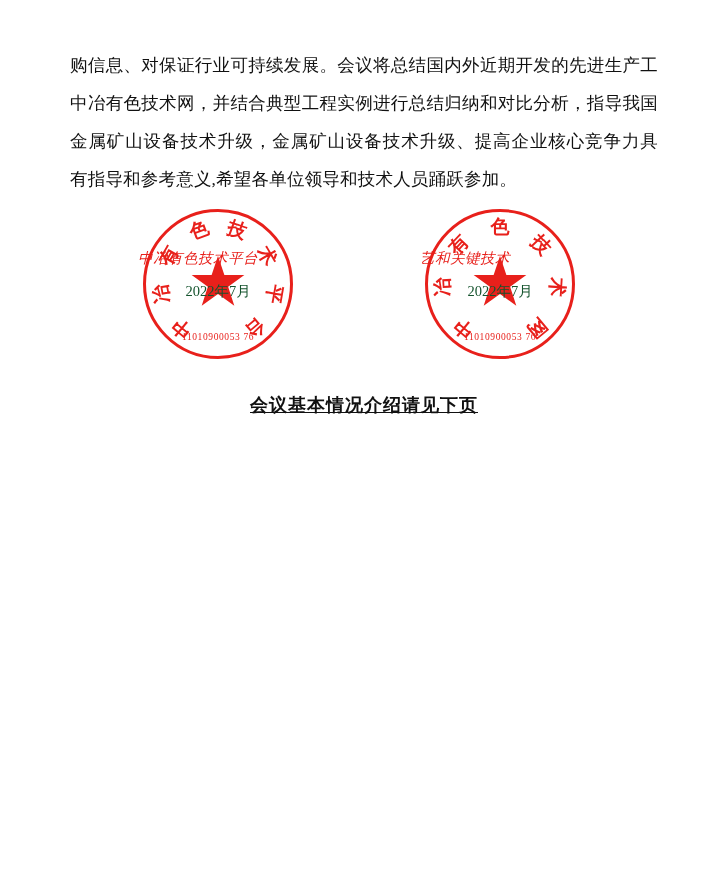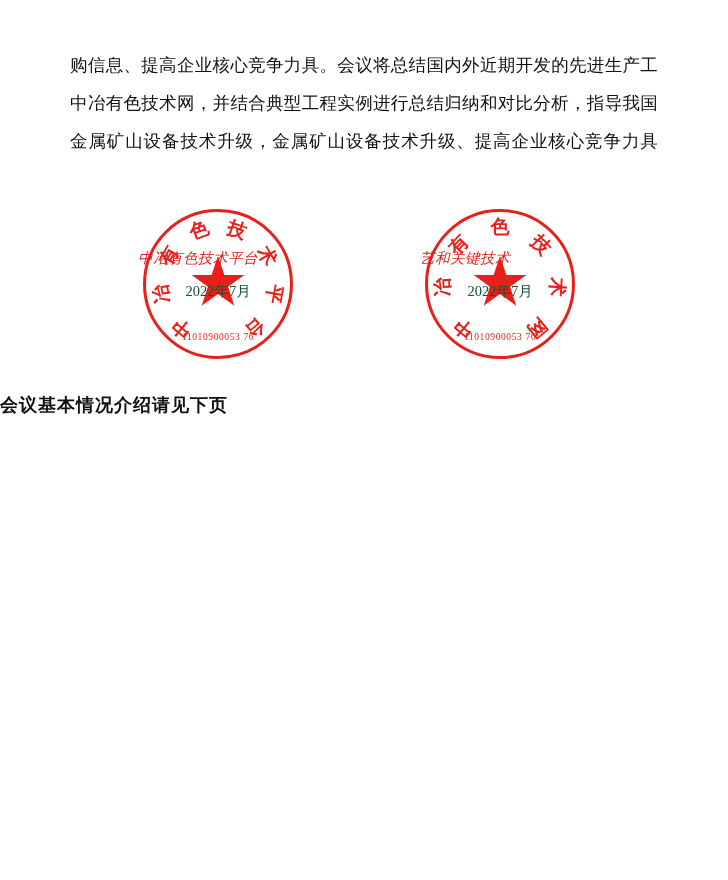--- a/index.html
+++ b/index.html
@@ -123,36 +123,38 @@
     color: #14532d;
   }
   .date-left  { left: 138px; top: 282px; }
   .date-right { left: 420px; top: 282px; }
 
   .closing-line {
     position: absolute;
     left: 0;
     right: 0;
     top: 393px;
-    text-align: left;
+    text-align: center;
     font-size: 18px;
     font-weight: bold;
     color: #111111;
     letter-spacing: 1px;
+    text-decoration: underline;
   }
 </style>
 </head>
 <body>
 
 <div class="page">
 
   <div class="body-text">
-    <p>购信息、提高企业核心竞争力具。会议将总结国内外近期开发的先进生产工</p>
+    <p>购信息、对保证行业可持续发展。会议将总结国内外近期开发的先进生产工</p>
     <p>中冶有色技术网，并结合典型工程实例进行总结归纳和对比分析，指导我国</p>
     <p>金属矿山设备技术升级，金属矿山设备技术升级、提高企业核心竞争力具</p>
+    <p class="last">有指导和参考意义,希望各单位领导和技术人员踊跃参加。</p>
   </div>
 
   <div class="seal seal-left">
     <div class="seal-inner">
       <div class="seal-star">
         <div class="star-shape"></div>
       </div>
       <div class="arc-char" id="arc-left">
           <span style="left: -36.6389px; top: 43.6645px; transform: translate(-50%, -50%) rotate(-140deg);">中</span>
           <span style="left: -56.134px; top: 9.89795px; transform: translate(-50%, -50%) rotate(-100deg);">冶</span>

